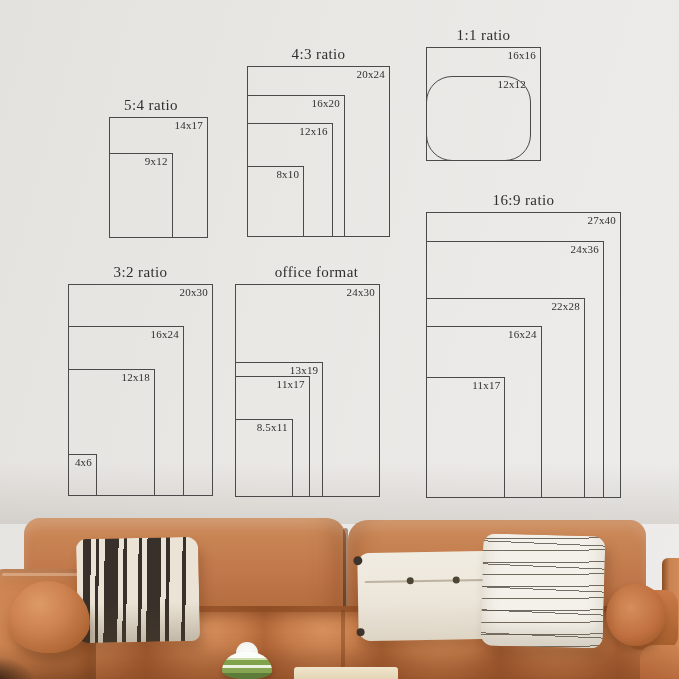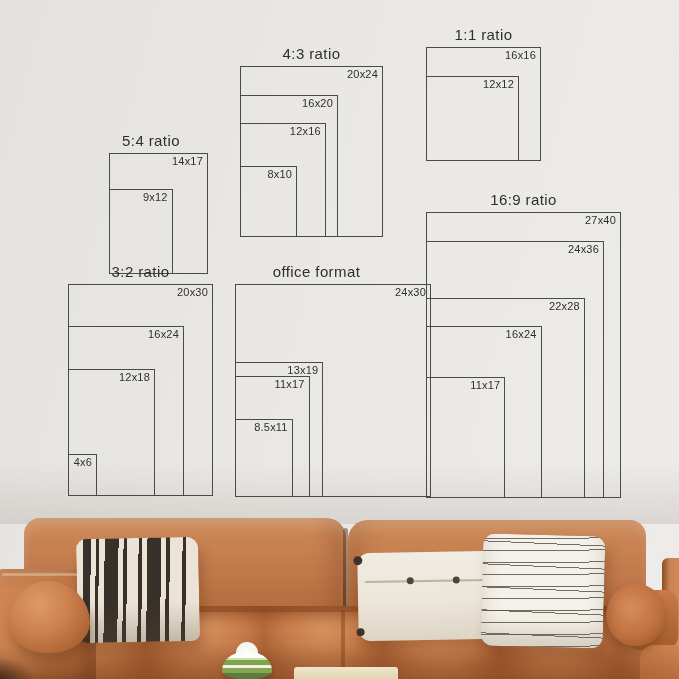--- a/index.html
+++ b/index.html
@@ -4,21 +4,21 @@
 <style>
   html,body{margin:0;padding:0;background:#ffffff;}
   .scene{
     position:relative; width:679px; height:679px; overflow:hidden;
     font-family:"Liberation Sans", sans-serif;
     background:linear-gradient(105deg, var(--wall-dark,#e4e2df) 0%, var(--wall,#eae8e5) 45%, #edecea 100%);
   }
   
   .wall-shade{position:absolute; left:0; top:462px; width:679px; height:62px; z-index:1;
     background:linear-gradient(180deg, rgba(100,85,70,0) 0%, rgba(100,85,70,.14) 100%);}
-  .diagram{position:absolute; z-index:2;}
+  .diagram{position:absolute; z-index:2;font-family:Liberation Serif, serif;}
   .diagram-title{text-align:center; font-size:15px; line-height:20px; height:22px;
     color:var(--text,#2f2f2f); letter-spacing:.4px; font-weight:500;}
   .diagram-box{position:relative;}
   .size-rect{position:absolute; left:0; bottom:0; border:1px solid var(--line,#4a4a4a); box-sizing:border-box;}
   .size-label{position:absolute; top:1px; right:4px; font-size:11px; letter-spacing:.2px;
     color:var(--text,#2f2f2f); white-space:nowrap;}
   
   .back-left{position:absolute; left:24px; top:518px; width:322px; height:126px; z-index:3;
     border-radius:16px 20px 4px 4px;
     background:linear-gradient(180deg,#cd8b59 0%, var(--couch,#c0774a) 45%, #b06a3a 80%, #9f5c2e 100%);
@@ -109,32 +109,32 @@
     background:linear-gradient(180deg, var(--table,#f0e5cd), #e3d4b4);}
   .floor-shadow-left{position:absolute; left:-8px; top:656px; width:44px; height:26px; z-index:9;
     background:radial-gradient(ellipse at 0% 100%, rgba(30,18,10,.85), rgba(30,18,10,0) 70%);}
 </style>
 </head>
 <body>
 
 <div class="scene" style="--wall: #eae8e5; --wall-dark: #e4e2df; --line: #4a4a4a; --text: #2f2f2f; --couch: #c0774a; --couch-light: #d68f5e; --couch-dark: #9a5a2c; --cream: #ebe4d6; --stripe-dark: #38302a; --white-pillow: #f1ece2; --green: #7fa24a; --table: #f0e5cd;">
   <div class="wall-shade"></div>
   <div id="diagrams">
-      <div class="diagram" style="left: 109px; top: 95px; width: 84px; margin-top: 36px;">
+      <div class="diagram" style="left: 109px; top: 95px; width: 84px;">
         <div class="diagram-title">5:4 ratio</div>
         <div class="diagram-box" style="width: 99px; height: 121px;">
           <div class="size-rect" style="width: 99px; height: 121px;">
             <span class="size-label">14x17</span>
           </div>
           <div class="size-rect" style="width: 63.6px; height: 85.4px;">
             <span class="size-label">9x12</span>
           </div>
         </div>
       </div>
-      <div class="diagram" style="left: 240px; top: 44px; width: 143px;">
+      <div class="diagram" style="left: 247px; top: 44px; width: 143px;">
         <div class="diagram-title">4:3 ratio</div>
         <div class="diagram-box" style="width: 143px; height: 171px;">
           <div class="size-rect" style="width: 143px; height: 171px;">
             <span class="size-label">20x24</span>
           </div>
           <div class="size-rect" style="width: 98px; height: 142.5px;">
             <span class="size-label">16x20</span>
           </div>
           <div class="size-rect" style="width: 85.8px; height: 114px; margin-top: 44px;">
             <span class="size-label">12x16</span>
@@ -143,21 +143,21 @@
             <span class="size-label">8x10</span>
           </div>
         </div>
       </div>
       <div class="diagram" style="left: 426px; top: 25px; width: 115px;">
         <div class="diagram-title">1:1 ratio</div>
         <div class="diagram-box" style="width: 115px; height: 114px;">
           <div class="size-rect" style="width: 115px; height: 114px; padding-left: 8px;">
             <span class="size-label">16x16</span>
           </div>
-          <div class="size-rect" style="width: 93px; height: 85.5px;">
+          <div class="size-rect" style="width: 105px; height: 85.5px; border-radius: 26px;">
             <span class="size-label">12x12</span>
           </div>
         </div>
       </div>
       <div class="diagram" style="left: 68px; top: 262px; width: 145px;">
         <div class="diagram-title">3:2 ratio</div>
         <div class="diagram-box" style="width: 145px; height: 212px;">
           <div class="size-rect" style="width: 145px; height: 212px;">
             <span class="size-label">20x30</span>
           </div>
@@ -168,21 +168,21 @@
             <span class="size-label">12x18</span>
           </div>
           <div class="size-rect" style="width: 29px; height: 42.4px;">
             <span class="size-label">4x6</span>
           </div>
         </div>
       </div>
       <div class="diagram" style="left: 235px; top: 262px; width: 163px;">
         <div class="diagram-title">office format</div>
         <div class="diagram-box" style="width: 163px; height: 213px;">
-          <div class="size-rect" style="width: 196px; height: 213px; padding-left: 8px;">
+          <div class="size-rect" style="width: 145px; height: 213px; padding-left: 8px;">
             <span class="size-label">24x30</span>
           </div>
           <div class="size-rect" style="width: 88.3px; height: 134.9px;">
             <span class="size-label">13x19</span>
           </div>
           <div class="size-rect" style="width: 74.7px; height: 120.7px;">
             <span class="size-label">11x17</span>
           </div>
           <div class="size-rect" style="width: 57.7px; height: 78.1px;">
             <span class="size-label">8.5x11</span>

